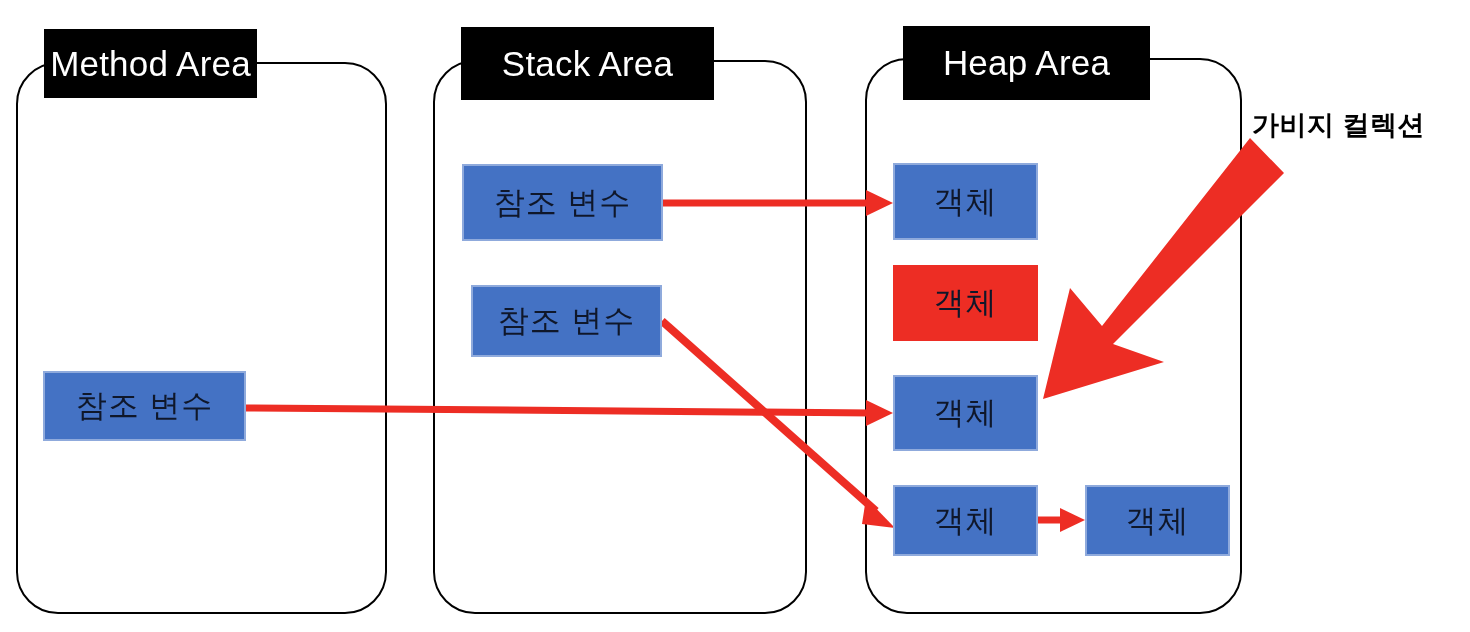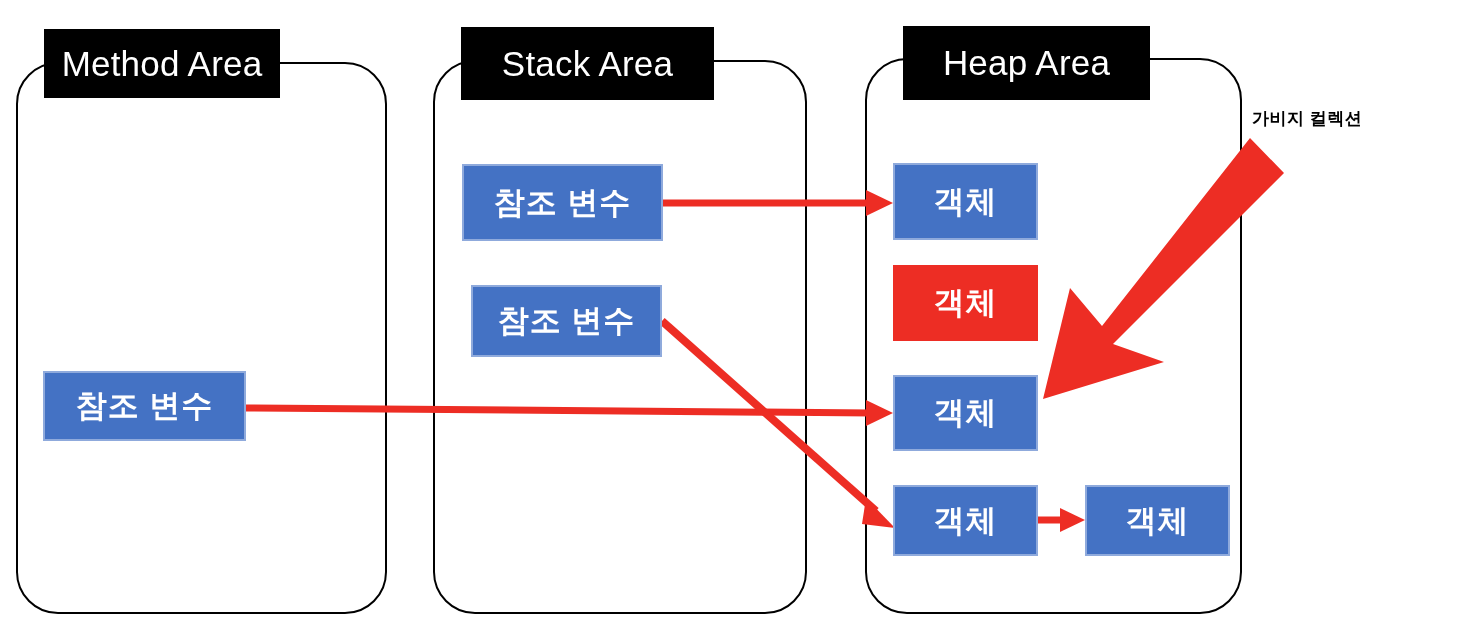--- a/index.html
+++ b/index.html
@@ -33,32 +33,32 @@
     background: #000000;
     color: #ffffff;
     display: flex;
     align-items: center;
     justify-content: center;
     font-size: 35px;
     letter-spacing: 0.2px;
     white-space: nowrap;
     box-sizing: border-box;
   }
-  #header-method { left: 44px;  top: 29px; width: 236px; height: 69px; }
+  #header-method { left: 44px;  top: 29px; width: 213px; height: 69px; }
   #header-stack  { left: 461px; top: 27px; width: 253px; height: 73px; }
   #header-heap   { left: 903px; top: 26px; width: 247px; height: 74px; }
 
   .box {
     position: absolute;
     display: flex;
     align-items: center;
     justify-content: center;
-    color: #ffffff;
+    color: #0f172a;
     font-size: 31px;
-    font-weight: 700;
+    font-weight: 400;
     box-sizing: border-box;
     letter-spacing: 1px;
   }
   .box-blue {
     background: #4472C4;
     border: 2px solid #8FAADC;
   }
   .box-red {
     background: #ED2D24;
     border: none;
@@ -76,21 +76,21 @@
   #box-heap-obj-2 { left: 893px;  top: 265px; width: 145px; height: 76px; }
   #box-heap-obj-3 { left: 893px;  top: 375px; width: 145px; height: 76px; }
   #box-heap-obj-4 { left: 893px;  top: 485px; width: 145px; height: 71px; }
   #box-heap-obj-5 { left: 1085px; top: 485px; width: 145px; height: 71px; }
 
   #annotation {
     position: absolute;
     left: 1252px;
     top: 108px;
     width: 218px;
-    font-size: 17px;
+    font-size: 27px;
     font-weight: bold;
     color: #000000;
     line-height: 1.28;
     letter-spacing: 0.5px;
   }
 
   #overlay-svg {
     position: absolute;
     left: 0;
     top: 0;

